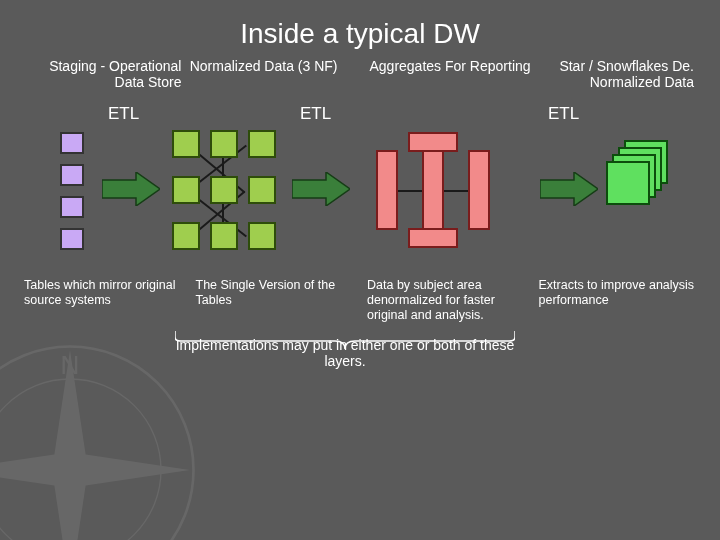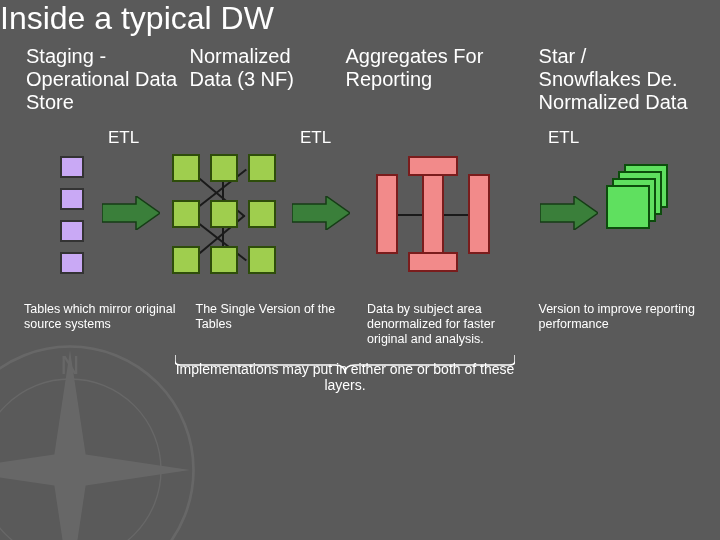--- a/index.html
+++ b/index.html
@@ -18,35 +18,36 @@
     left: -60px;
     bottom: -60px;
     width: 260px;
     height: 260px;
     opacity: 0.08;
     pointer-events: none;
   }
   .watermark svg { width: 100%; height: 100%; }
 
   .title {
-    text-align: left;
-    font-size: 32px;
+    text-align: center;
+    font-size: 28px;
     font-weight: normal;
+    padding-top: 18px;
     padding-bottom: 8px;
   }
 
   .cols {
     display: flex;
     justify-content: space-between;
     padding: 0 22px;
   }
   .col {
     flex: 1;
-    text-align: left;
-    font-size: 20px;
+    text-align: right;
+    font-size: 14px;
     line-height: 1.15;
     padding: 0 4px;
   }
   .col:nth-child(1){ flex: 1.05; }
   .col:nth-child(2){ flex: 1.0; }
   .col:nth-child(3){ flex: 1.25; }
   .col:nth-child(4){ flex: 1.05; }
 
   
   .diagram-row {
@@ -263,21 +264,21 @@
   <div class="desc">
     <p>Tables which mirror original source systems</p>
   </div>
   <div class="desc">
     <p>The Single Version of the Tables</p>
   </div>
   <div class="desc">
     <p>Data by subject area denormalized for faster original and analysis.</p>
   </div>
   <div class="desc">
-    <p>Version to improve reporting performance</p>
+    <p>Extracts to improve analysis performance</p>
   </div>
 </div>
 
 <div class="impl">
   <svg class="bracket" viewBox="0 0 340 18" preserveAspectRatio="none">
     <path d="M0 0 L0 6 Q0 10 6 10 L160 10 Q170 10 170 18 Q170 10 180 10 L334 10 Q340 10 340 6 L340 0" fill="none" stroke="#fff" stroke-width="1.5"></path>
   </svg>
   <div class="impl-text">Implementations may put in either one or both of these layers.</div>
 </div>
 

